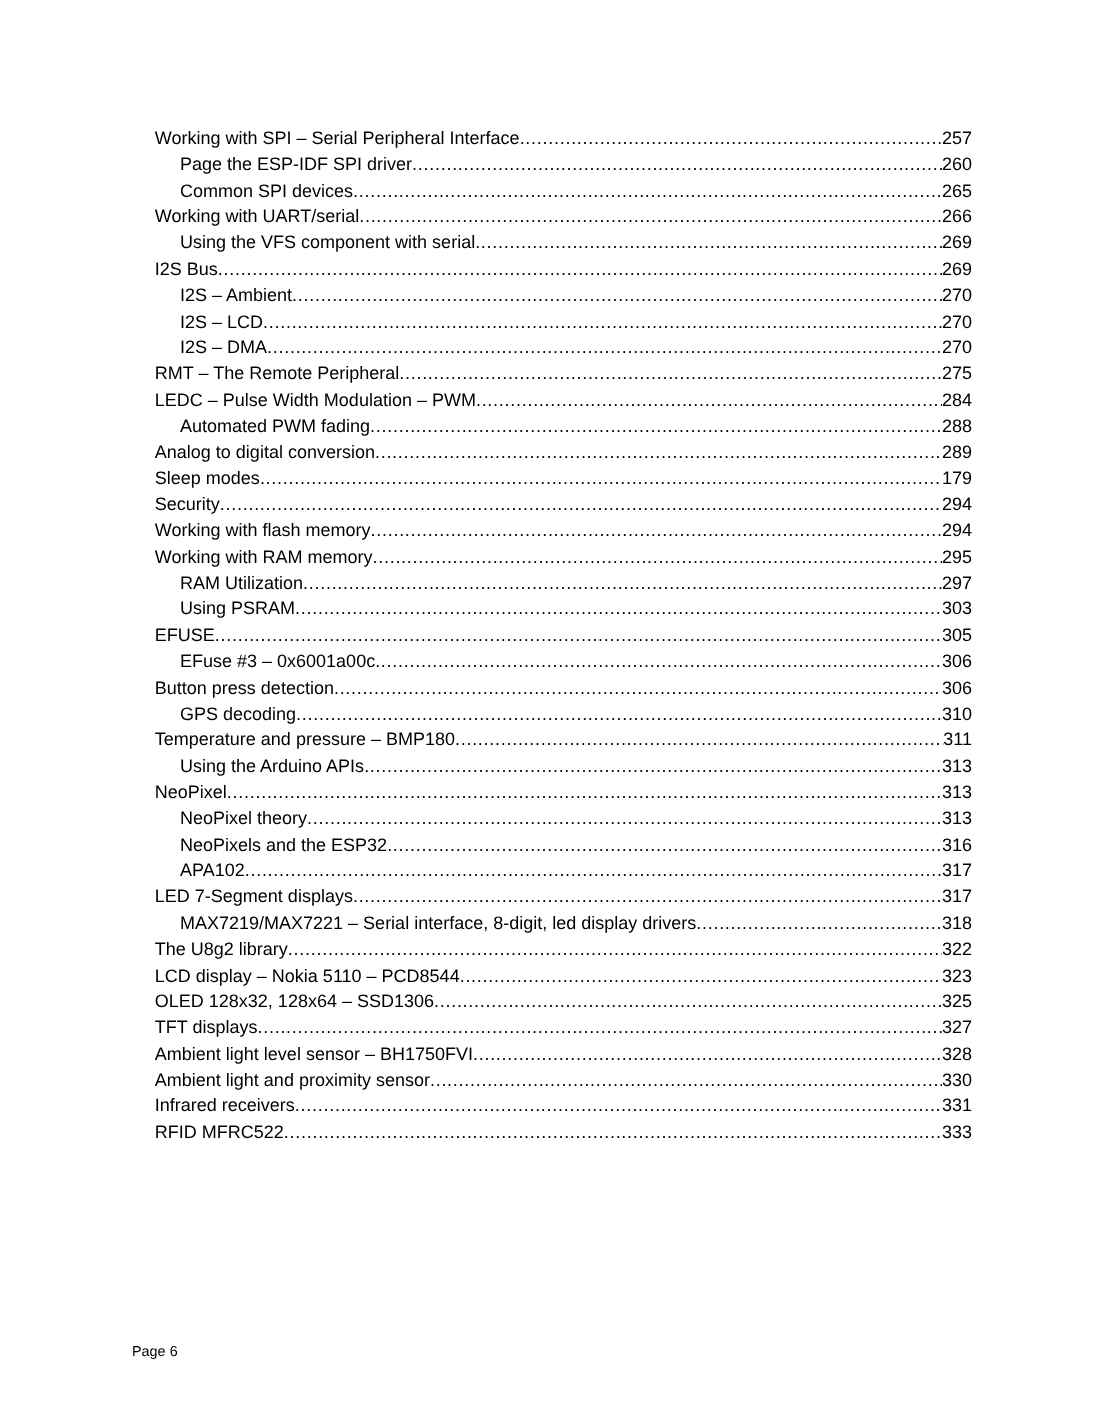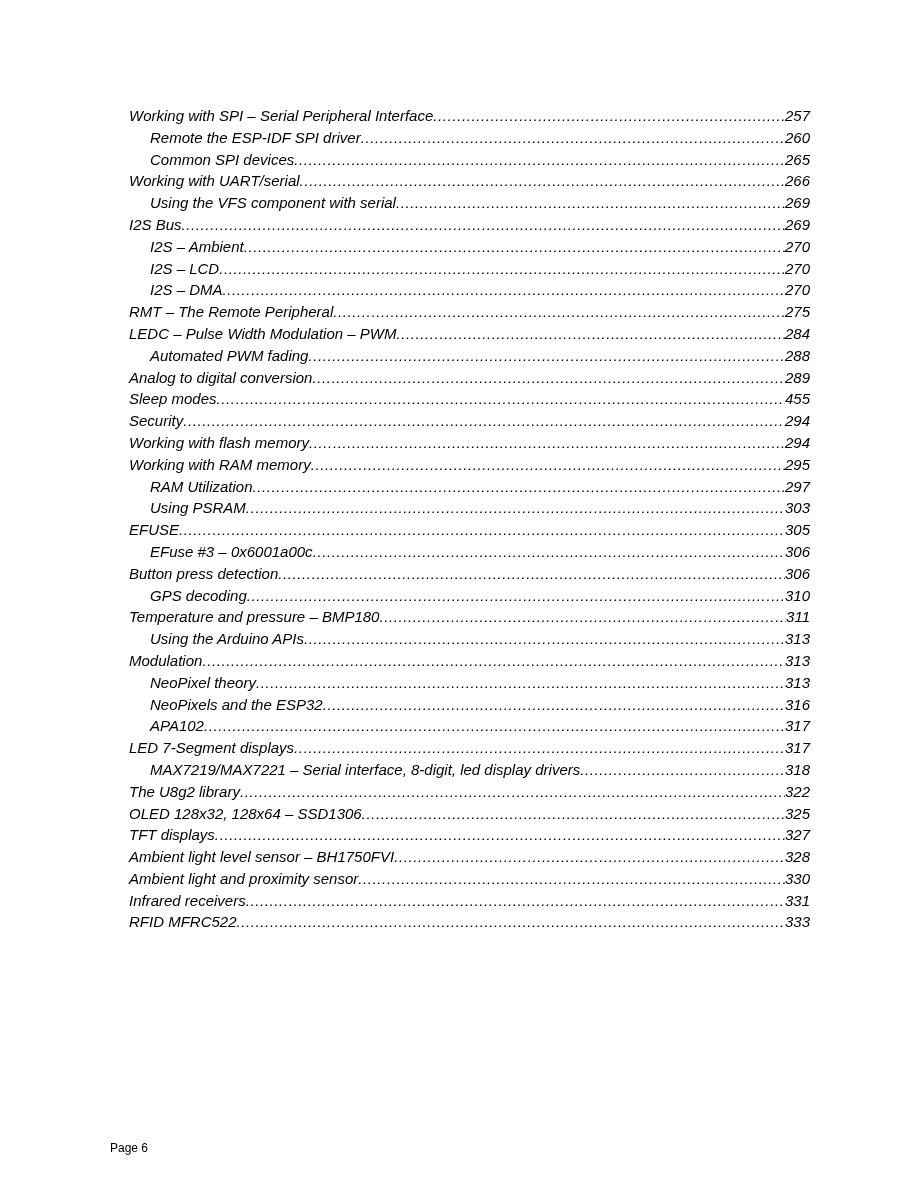--- a/index.html
+++ b/index.html
@@ -18,21 +18,20 @@
   .page {
     position: absolute;
     inset: 0;
     background: #ffffff;
   }
   .toc {
     position: absolute;
     left: 129px;
     top: 105px;
     width: 681px;
-    font-style: italic;
   }
   .toc-row {
     display: flex;
     align-items: baseline;
     font-size: 15px;
     line-height: 21.8px;
     height: 21.8px;
     white-space: nowrap;
   }
   .toc-row.indent-1 { padding-left: 21px; }
@@ -55,36 +54,35 @@
     flex: 0 0 auto;
     white-space: nowrap;
   }
   .footer {
     position: absolute;
     left: 110px;
     top: 1119px;
     font-size: 12px;
     line-height: 14px;
     color: #000000;
-    margin-top: 22px;
   }
 </style>
 </head>
 <body>
 
 <div class="page">
   <div class="toc">
   <div class="toc-row">
     <span class="toc-title">Working with SPI – Serial Peripheral Interface</span>
     <span class="toc-dots"></span>
     <span class="toc-page">257</span>
   </div>
 
   <div class="toc-row indent-1">
-    <span class="toc-title">Remote the ESP-IDF SPI driver</span>
+    <span class="toc-title">Page the ESP-IDF SPI driver</span>
     <span class="toc-dots"></span>
     <span class="toc-page">260</span>
   </div>
 
 
   <div class="toc-row indent-1">
     <span class="toc-title">Common SPI devices</span>
     <span class="toc-dots"></span>
     <span class="toc-page">265</span>
   </div>
@@ -146,21 +144,21 @@
 
   <div class="toc-row">
     <span class="toc-title">Analog to digital conversion</span>
     <span class="toc-dots"></span>
     <span class="toc-page">289</span>
   </div>
 
   <div class="toc-row">
     <span class="toc-title">Sleep modes</span>
     <span class="toc-dots"></span>
-    <span class="toc-page">455</span>
+    <span class="toc-page">179</span>
   </div>
 
   <div class="toc-row">
     <span class="toc-title">Security</span>
     <span class="toc-dots"></span>
     <span class="toc-page">294</span>
   </div>
 
   <div class="toc-row">
     <span class="toc-title">Working with flash memory</span>
@@ -219,21 +217,21 @@
     <span class="toc-page">311</span>
   </div>
 
   <div class="toc-row indent-1">
     <span class="toc-title">Using the Arduino APIs</span>
     <span class="toc-dots"></span>
     <span class="toc-page">313</span>
   </div>
 
   <div class="toc-row">
-    <span class="toc-title">Modulation</span>
+    <span class="toc-title">NeoPixel</span>
     <span class="toc-dots"></span>
     <span class="toc-page">313</span>
   </div>
 
   <div class="toc-row indent-1">
     <span class="toc-title">NeoPixel theory</span>
     <span class="toc-dots"></span>
     <span class="toc-page">313</span>
   </div>
 
@@ -260,20 +258,25 @@
     <span class="toc-dots"></span>
     <span class="toc-page">318</span>
   </div>
 
   <div class="toc-row">
     <span class="toc-title">The U8g2 library</span>
     <span class="toc-dots"></span>
     <span class="toc-page">322</span>
   </div>
 
+  <div class="toc-row">
+    <span class="toc-title">LCD display – Nokia 5110 – PCD8544</span>
+    <span class="toc-dots"></span>
+    <span class="toc-page">323</span>
+  </div>
 
   <div class="toc-row">
     <span class="toc-title">OLED 128x32, 128x64 – SSD1306</span>
     <span class="toc-dots"></span>
     <span class="toc-page">325</span>
   </div>
 
   <div class="toc-row">
     <span class="toc-title">TFT displays</span>
     <span class="toc-dots"></span>

